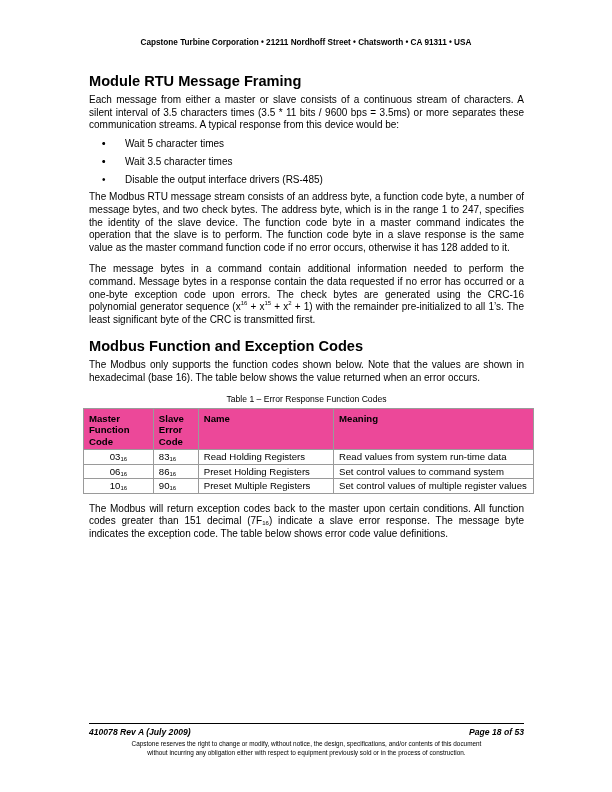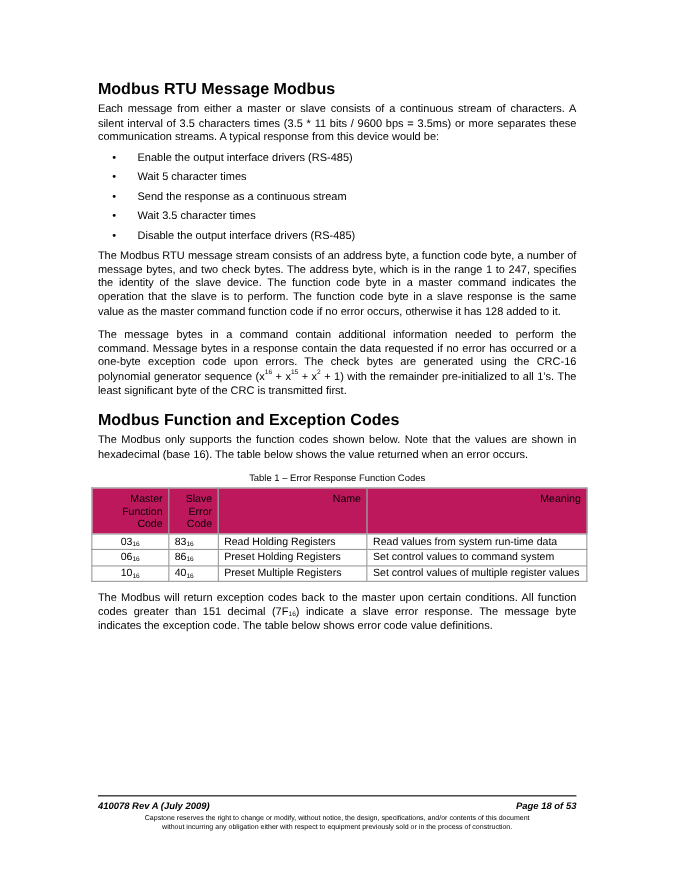--- a/index.html
+++ b/index.html
@@ -12,43 +12,44 @@
   p { font-size: 10px; line-height: 12.6px; margin: 0; text-align: justify; }
   .sp { margin-bottom: 9px; }
   ul { list-style: none; margin: 6px 0 3px 0; padding: 0; }
   ul li { font-size: 10px; line-height: 12.6px; margin-bottom: 5.3px; position: relative; padding-left: 36px; }
   ul li .bullet { position: absolute; left: 13px; top: 0; }
   sup { font-size: 6px; line-height: 0; vertical-align: 5px; }
   sub { font-size: 6px; line-height: 0; vertical-align: -1px; }
   .caption { text-align: center; font-weight: normal; font-size: 8.6px; margin: 9px 0 3px 0; line-height: 11px; }
   table { border-collapse: collapse; width: 451px; margin-left: -6px; font-size: 9.6px; }
   th, td { border: 1px solid #9a9a9a; padding: 1px 5px; line-height: 11.5px; vertical-align: top; }
-  th { background: #be185d; font-weight: normal; text-align: right; padding-top: 4px; padding-bottom: 2px; }
+  th { background: #ec4899; font-weight: bold; text-align: left; padding-top: 4px; padding-bottom: 2px; }
   td.c { text-align: center; }
   td.l { text-align: left; }
   td.j { text-align: justify; margin-top: 12px; }
   .col1 { width: 59px; } .col2 { width: 34px; } .col3 { width: 125px; } .col4 { width: 190px; }
   .footer { position: absolute; left: 89px; top: 723px; width: 435px; border-top: 1px solid #000; }
   .footer-row { display: flex; justify-content: space-between; font-weight: bold; font-size: 8.6px; padding-top: 3px; line-height: 11px; font-style: italic; }
   .footer-note { text-align: center; font-size: 6.4px; line-height: 9px; margin-top: 1px; margin-left: -10px; margin-right: -10px; }
 </style>
 </head>
 <body>
 
 <div class="page-header">
+  <div>Capstone Turbine Corporation • 21211 Nordhoff Street • Chatsworth • CA 91311 • USA</div>
 </div>
 
 <div class="content">
 
-  <h2>Modbus RTU Message Modbus</h2>
+  <h2>Module RTU Message Framing</h2>
   <p>Each message from either a master or slave consists of a continuous stream of characters. A silent interval of 3.5 characters times (3.5 * 11 bits / 9600 bps = 3.5ms) or more separates these communication streams. A typical response from this device would be:</p>
   <ul>
-    <li><span class="bullet">•</span><span>Enable the output interface drivers (RS-485)</span></li>
+    <li><span class="bullet">•</span></li>
     <li><span class="bullet">•</span><span>Wait 5 character times</span></li>
-    <li><span class="bullet">•</span><span>Send the response as a continuous stream</span></li>
+    <li><span class="bullet">•</span></li>
     <li><span class="bullet">•</span><span>Wait 3.5 character times</span></li>
     <li><span class="bullet">•</span><span>Disable the output interface drivers (RS-485)</span></li>
   </ul>
 
   <p class="sp">The Modbus RTU message stream consists of an address byte, a function code byte, a number of message bytes, and two check bytes. The address byte, which is in the range 1 to 247, specifies the identity of the slave device. The function code byte in a master command indicates the operation that the slave is to perform. The function code byte in a slave response is the same value as the master command function code if no error occurs, otherwise it has 128 added to it.</p>
   <p class="sp"><span>The message bytes in a command contain additional information needed to perform the command. Message bytes in a response contain the data requested if no error has occurred or a one-byte exception code upon errors. The check bytes are generated using the CRC-16 polynomial generator sequence (x</span><sup>16</sup><span> + x</span><sup>15</sup><span> + x</span><sup>2</sup><span> + 1) with the remainder pre-initialized to all 1’s. The least significant byte of the CRC is transmitted first.</span></p>
 
   <h2 style="margin-top:11px">Modbus Function and Exception Codes</h2>
   <p>The Modbus only supports the function codes shown below. Note that the values are shown in hexadecimal (base 16). The table below shows the value returned when an error occurs.</p>
   <div class="caption">Table 1 – Error Response Function Codes</div>
@@ -69,21 +70,21 @@
         <td class="j">Read values from system run-time data</td>
       </tr>
       <tr>
         <td class="c"><span>06</span><sub>16</sub></td>
         <td class="l"><span>86</span><sub>16</sub></td>
         <td class="l">Preset Holding Registers</td>
         <td class="j">Set control values to command system</td>
       </tr>
       <tr>
         <td class="c"><span>10</span><sub>16</sub></td>
-        <td class="l"><span>40</span><sub>16</sub></td>
+        <td class="l"><span>90</span><sub>16</sub></td>
         <td class="l">Preset Multiple Registers</td>
         <td class="j">Set control values of multiple register values</td>
       </tr>
     </tbody>
   </table>
   <p style="margin-top:9px"><span>The Modbus will return exception codes back to the master upon certain conditions. All function codes greater than 151 decimal (7F</span><sub>16</sub><span>) indicate a slave error response. The message byte indicates the exception code. The table below shows error code value definitions.</span></p>
 </div>
 
 <div class="footer">
   <div class="footer-row">

